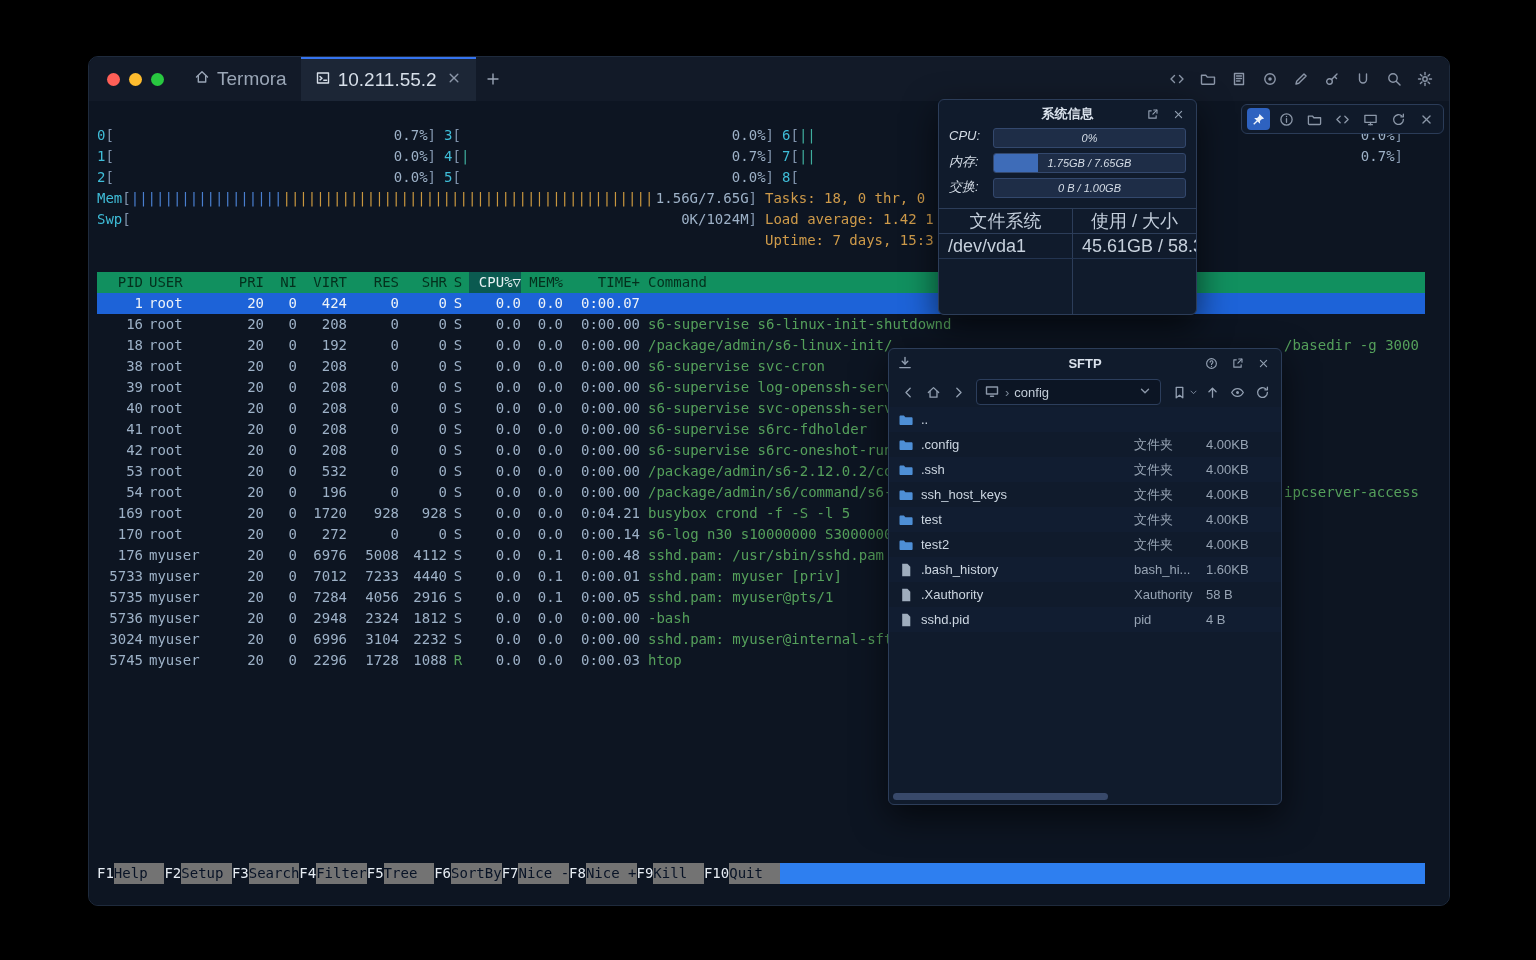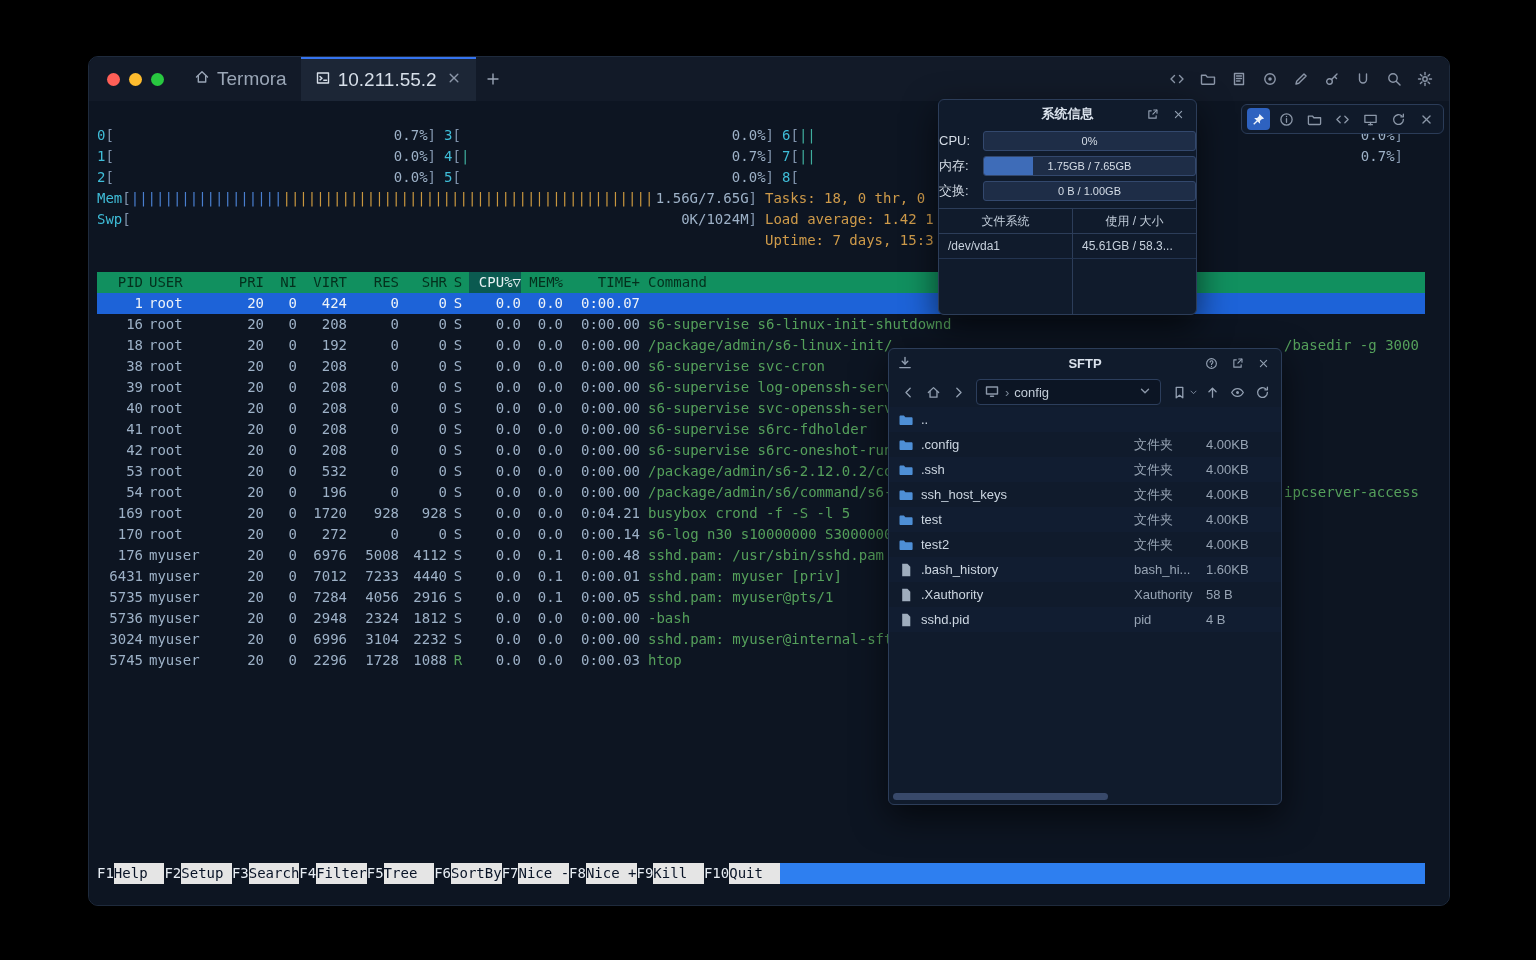--- a/index.html
+++ b/index.html
@@ -60,40 +60,40 @@
   .sortcol{background:#0b5a50;color:#e8f2f4;}
   #prows{position:relative;}
   .prow{height:21px;}
   .prow .cmd{color:#55a05b;}
   .prow .run{color:#55a05b;}
   .prow.sel{background:#1d63d8;color:#eef3f8;}
   .prow.sel .cmd,.prow.sel .run{color:#eef3f8;}
   .frag{position:absolute;left:1187px;white-space:pre;color:#55a05b;}
   .fbar{position:absolute;left:8px;right:24px;bottom:21px;height:21px;display:flex;white-space:pre;}
   .fk{color:#e8eef5;background:#0d1522;}
-  .fl{color:#081326;background:#e5e5e5;text-align:center;}
+  .fl{color:#081326;background:#737373;text-align:center;}
   .ffill{flex:1;background:#2e7ff0;}
   
   .panel{position:absolute;background:#101b2c;border:1px solid #2c3d59;border-radius:6px;
          box-shadow:0 12px 34px rgba(0,0,0,.6);z-index:10;display:flex;flex-direction:column;
          color:#c7d1dd;font-size:13px;}
   .p-title{height:28px;flex:none;display:flex;align-items:center;padding:0 8px;position:relative;}
   .p-title-text{position:absolute;left:40px;right:40px;text-align:center;color:#dae2ec;font-weight:bold;}
   .p-title-icons{margin-left:auto;display:flex;gap:6px;align-items:center;z-index:1;}
   .pbtn{width:20px;height:18px;color:#93a0b2;}
   .pbtn svg{width:13px;height:13px;}
   
   .sysinfo{left:849px;top:42px;width:257px;height:214px;}
-  #si-rows .si-row{display:flex;align-items:center;gap:8px;height:25px;padding:0 0;}
+  #si-rows .si-row{display:flex;align-items:flex-start;gap:8px;height:25px;padding:0 10px;font-style:italic;}
   .si-label{width:36px;color:#d3dbe5;flex:none;}
   .si-bar{flex:1;height:18px;background:#1e2d47;border:1px solid #33486d;border-radius:3px;
           position:relative;overflow:hidden;}
   .si-fillb{position:absolute;left:0;top:0;bottom:0;background:#3e6cb8;}
   .si-val{position:absolute;left:0;right:0;text-align:center;font-size:11px;line-height:18px;color:#d5dde7;}
-  .si-table{flex:1;margin-top:5px;border-top:1px solid #2c3d59;display:flex;flex-direction:column;font-size:12px;}
+  .si-table{flex:1;margin-top:5px;border-top:1px solid #2c3d59;display:flex;flex-direction:column;font-size:18px;}
   .si-trow{display:grid;grid-template-columns:1fr 124px;}
   .si-trow > span{line-height:24px;}
   .si-th{border-bottom:1px solid #2c3d59;}
   .si-th span{text-align:center;color:#c3cedb;}
   .si-th span:nth-child(2),.si-td span:nth-child(2),.si-filler span:nth-child(2){border-left:1px solid #2c3d59;}
   .si-td{border-bottom:1px solid #233télé}
   .si-td{border-bottom:1px solid #233450;}
   .si-td span{padding-left:9px;color:#c7d1dd;white-space:nowrap;overflow:hidden;}
   .si-filler{flex:1;}
   
@@ -499,21 +499,21 @@
               <span class="pc c4">6976</span>
               <span class="pc c5">5008</span>
               <span class="pc c6">4112</span>
               <span class="pc c7">S</span>
               <span class="pc c8">0.0</span>
               <span class="pc c9">0.1</span>
               <span class="pc c10">0:00.48</span>
               <span class="pc c11 cmd">sshd.pam: /usr/sbin/sshd.pam </span>
             </div>
             <div class="pgrid prow" data-name="process-row">
-              <span class="pc c0">6431</span>
+              <span class="pc c0">5733</span>
               <span class="pc c1">myuser</span>
               <span class="pc c2">20</span>
               <span class="pc c3">0</span>
               <span class="pc c4">7012</span>
               <span class="pc c5">7233</span>
               <span class="pc c6">4440</span>
               <span class="pc c7">S</span>
               <span class="pc c8">0.0</span>
               <span class="pc c9">0.1</span>
               <span class="pc c10">0:00.01</span>

